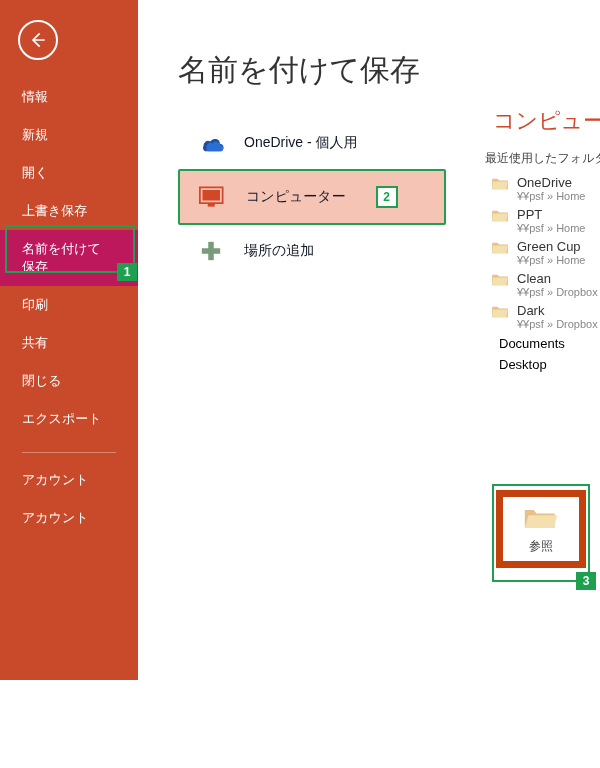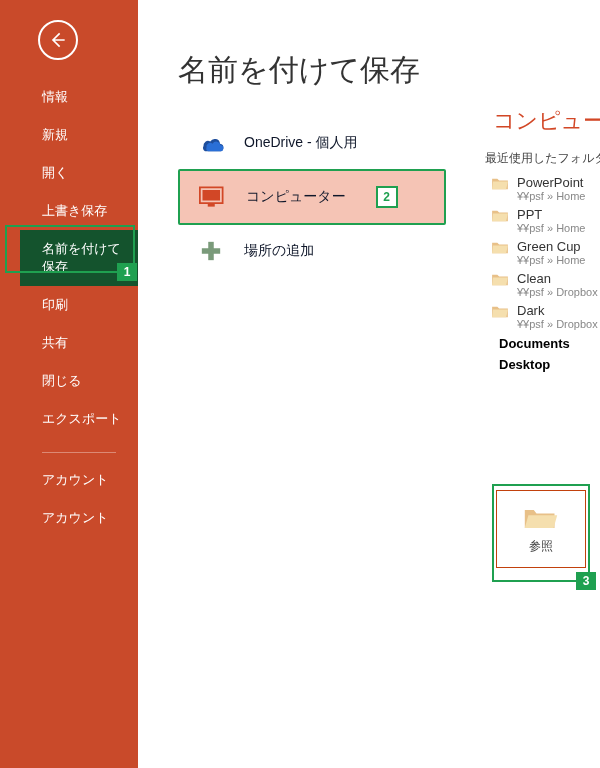--- a/index.html
+++ b/index.html
@@ -12,38 +12,37 @@
     background: #fff;
     position: relative;
   }
   .titlebar {
     position: absolute; top: 0; left: 138px; right: 0;
     height: 22px; line-height: 22px;
     text-align: center; color: #7a7a7a; font-size: 12px;
     background: #fff;
   }
   .sidebar {
-    position: absolute; left: 0; top: 0; width: 138px; height: 768px;
+    position: absolute; left: 0; top: 0; width: 138px; height: 680px;
     background: #c94a2a;
     color: #fff;
     padding-top: 10px;
-    padding-left: 20px;
   }
   .back-btn {
     width: 40px; height: 40px; border: 2px solid #fff; border-radius: 50%;
     margin: 10px 0 18px 18px; display: flex; align-items: center; justify-content: center;
     cursor: pointer;
   }
   .back-btn svg { width: 20px; height: 20px; fill: none; stroke: #fff; stroke-width: 2; }
   .nav-item {
     padding: 10px 0 10px 22px; font-size: 13px; cursor: pointer;
     position: relative;
   }
   .nav-item.selected {
-    background: #14532d;
+    background: #be185d;
   }
   .nav-sep { height: 1px; background: rgba(255,255,255,0.35); margin: 14px 22px 8px 22px; }
 
   .callout {
     border: 2.5px solid #1fa050;
     position: absolute;
     pointer-events: none;
   }
   .callout-num {
     position: absolute;
@@ -89,27 +88,27 @@
   .right-title {
     color: #d24726; font-size: 22px; font-weight: 400; display:flex; align-items:center; gap:8px;
     white-space: nowrap; margin-bottom: 14px;
   }
   .right-title svg { width: 26px; height: 22px; }
   .right-sub { color: #444; font-size: 12px; margin-bottom: 8px; white-space: nowrap; }
   .folder-row { display:flex; align-items:flex-start; gap:8px; margin: 5px 0 2px 6px; cursor:pointer; }
   .folder-row .fname { color:#333; font-size:13px; white-space: nowrap; }
   .folder-row .fpath { color:#888; font-size:11px; white-space:nowrap; }
   .folder-row svg { width:18px; height:14px; flex:0 0 auto; margin-top:2px; }
-  .folder-single { display:flex; align-items:center; gap:8px; margin:6px 0 2px 6px; cursor:pointer;font-weight:bold; }
+  .folder-single { display:flex; align-items:center; gap:8px; margin:6px 0 2px 6px; cursor:pointer; }
 
   .browse-wrap {
     position: absolute; right: 14px; top: 490px;
   }
   .browse-box {
-    width: 90px; height: 78px; border: 1px solid #c2410c;
+    width: 90px; height: 78px; border: 7px solid #c2410c;
     display:flex; flex-direction:column; align-items:center; justify-content:center; gap:6px;
     cursor:pointer;
   }
   .browse-box svg { width: 36px; height: 28px; }
   .browse-box .blabel { color:#444; font-size:12px; }
 
   .callout1 { left: 5px; top: 225px; width: 130px; height: 48px; }
   .callout1 .callout-num { right: -4px; bottom: -10px; }
   .callout3 { width: 98px; height: 98px; left: -4px; top: -6px; }
   .callout3 .callout-num { right: -8px; bottom: -10px; }
@@ -194,21 +193,21 @@
     </div>
     <div class="right-sub">最近使用したフォルダー</div>
 
     <div id="folders">
         <div class="folder-row">
           <span><svg viewBox="0 0 20 16">
               <path fill="#e8c088" d="M1 2h6l2 2h10v10H1z"></path>
               <path fill="#f5dfae" d="M2 5h17l-2 9H1z"></path>
             </svg></span>
           <div>
-            <div class="fname">PowerPoint</div>
+            <div class="fname">OneDrive</div>
             <div class="fpath">¥¥psf » Home</div>
           </div>
         </div>
         <div class="folder-row">
           <span><svg viewBox="0 0 20 16">
               <path fill="#e8c088" d="M1 2h6l2 2h10v10H1z"></path>
               <path fill="#f5dfae" d="M2 5h17l-2 9H1z"></path>
             </svg></span>
           <div>
             <div class="fname">PPT</div>

